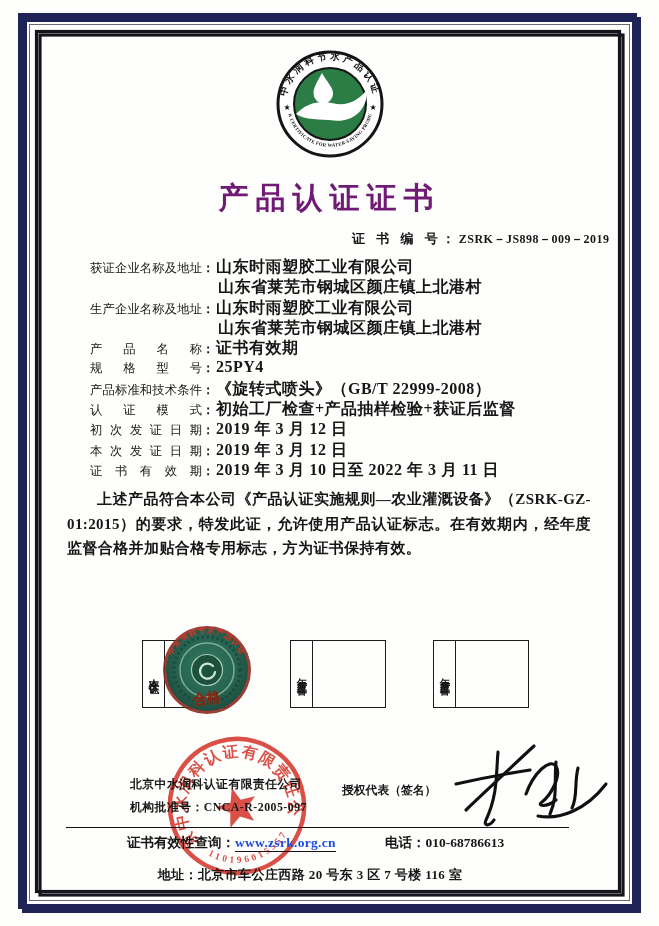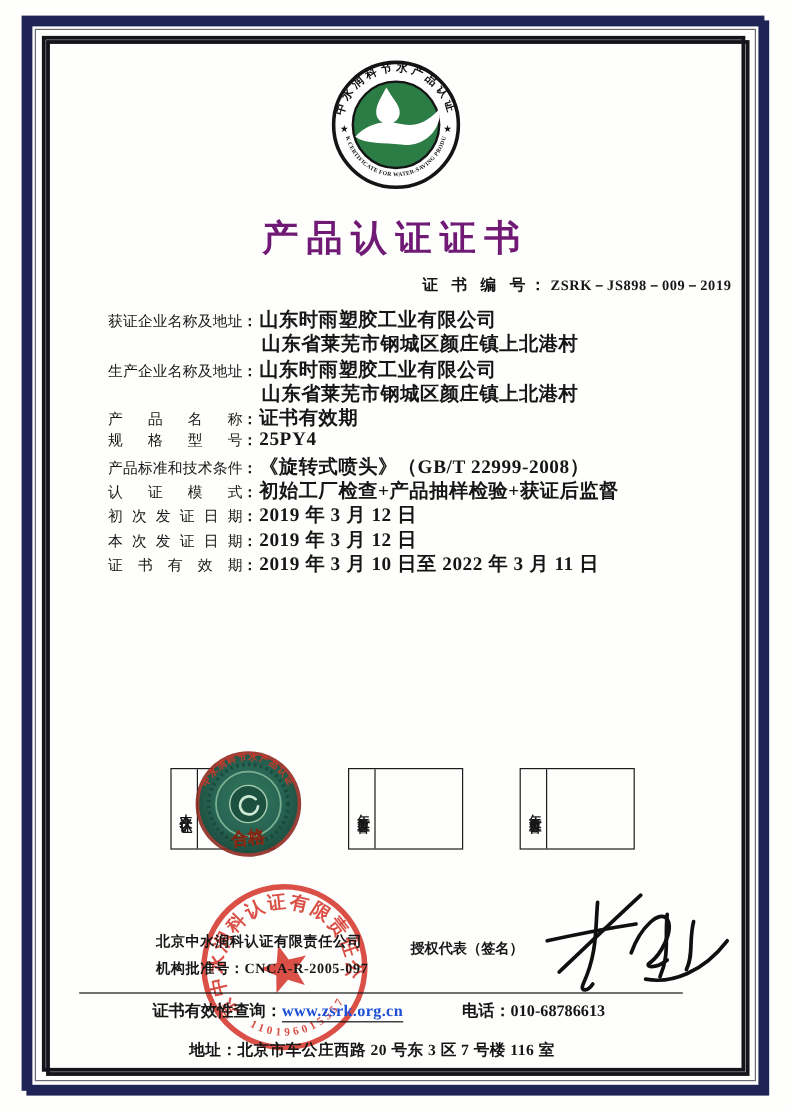--- a/index.html
+++ b/index.html
@@ -126,20 +126,21 @@
         <span class="fcolon">：</span>
         <span class="fvalue">2019 年 3 月 12 日</span>
     </div>
     <div class="frow">
       <span class="flabel">证书有效期</span>
         <span class="fcolon">：</span>
         <span class="fvalue">2019 年 3 月 10 日至 2022 年 3 月 11 日</span>
     </div>
   </div>
 
+  <p class="abs statement">上述产品符合本公司《产品认证实施规则—农业灌溉设备》（ZSRK-GZ- 01:2015）的要求，特发此证，允许使用产品认证标志。在有效期内，经年度监督合格并加贴合格专用标志，方为证书保持有效。</p>
 
   <div class="abs cert-box box1">
     <div class="box-label">本次认证</div>
     <div class="box-space"></div>
   </div>
   <div class="abs cert-box box2">
     <div class="box-label">年度监督</div>
     <div class="box-space"></div>
   </div>
   <div class="abs cert-box box3">

